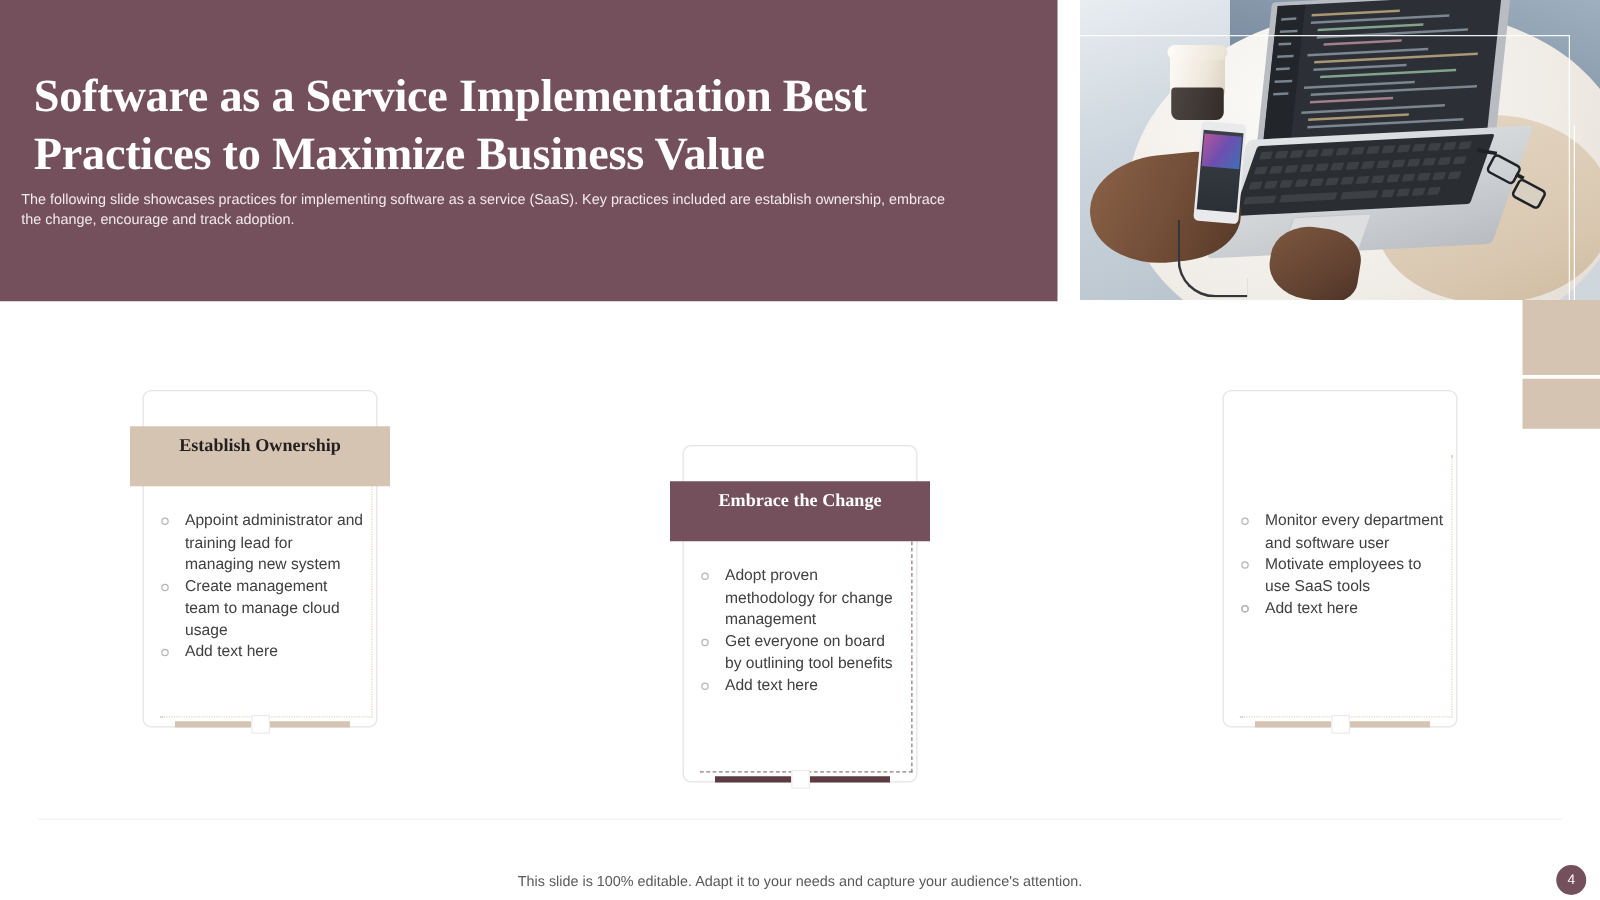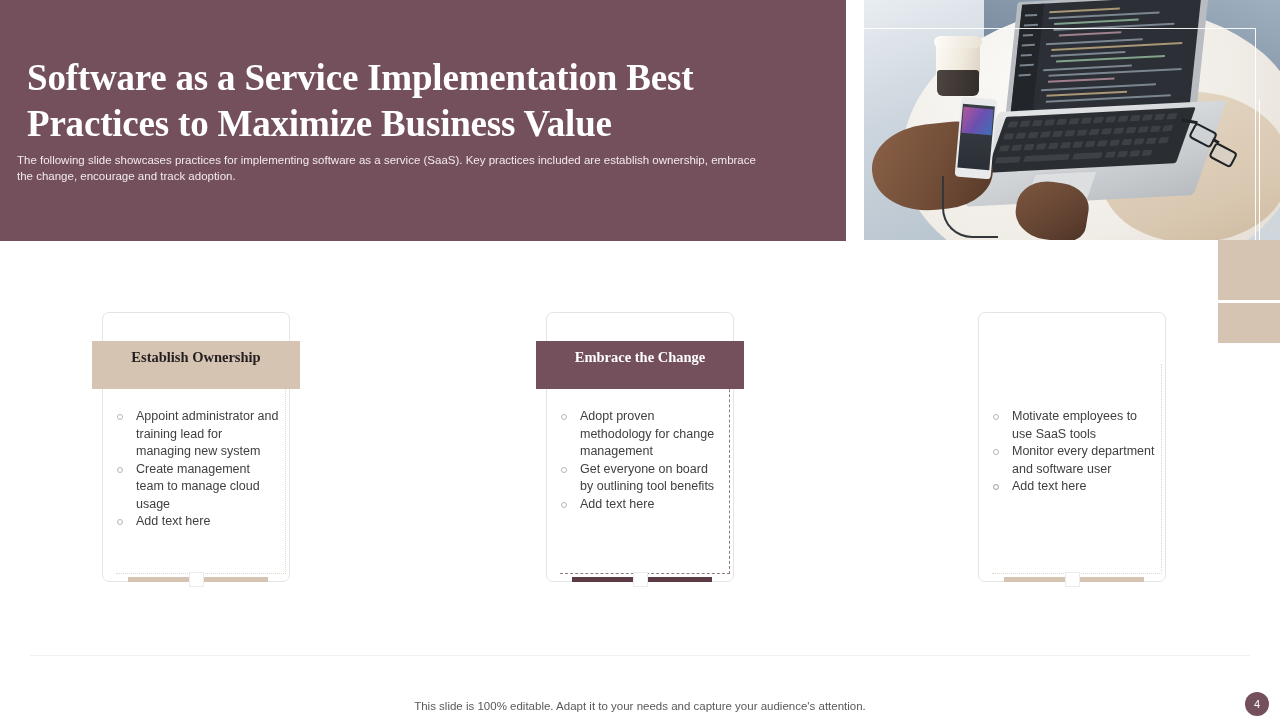--- a/index.html
+++ b/index.html
@@ -333,22 +333,22 @@
   }
 
   .card {
     position: absolute;
     top: 312px;
     width: 188px;
     height: 270px;
     pointer-events: auto;
   }
 
-  .card.c1 { left: 102px; }
-  .card.c2 { left: 546px; }
+  .card.c1 { left: 114px; }
+  .card.c2 { left: 546px; margin-top: 44px; }
   .card.c3 { left: 978px; }
 
   .card-box {
     position: absolute;
     inset: 0;
     border: 1px solid #e4e4e4;
     border-radius: 7px;
     background: #ffffff;
   }
 
@@ -590,22 +590,22 @@
       <div class="card-slider">
         <div class="slider-track"></div>
         <div class="slider-handle"></div>
       </div>
     </div>
 
     <div class="card c3">
       <div class="card-box"></div>
       <div class="card-inner-dash"></div>
       <ul class="card-list">
+        <li><span class="bullet"></span><span>Monitor every department and software user</span></li>
         <li><span class="bullet"></span><span>Motivate employees to use SaaS tools</span></li>
-        <li><span class="bullet"></span><span>Monitor every department and software user</span></li>
         <li><span class="bullet"></span></li>
         <li><span class="bullet"></span><span>Add text here</span></li>
       </ul>
       <div class="card-slider">
         <div class="slider-track"></div>
         <div class="slider-handle"></div>
       </div>
     </div>
 
   </div>

